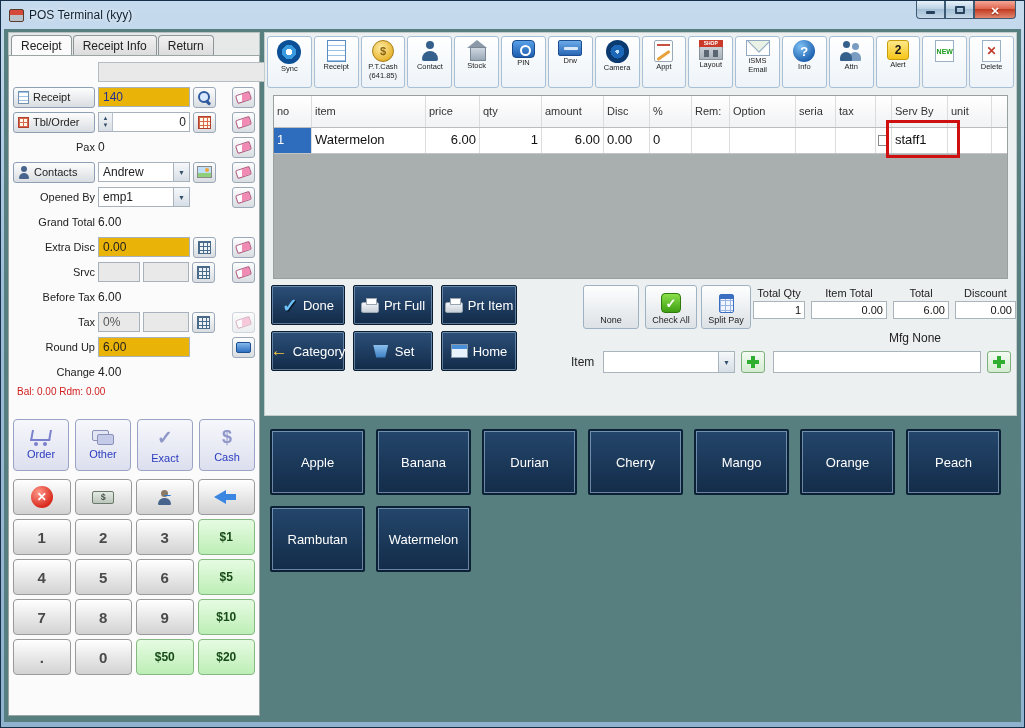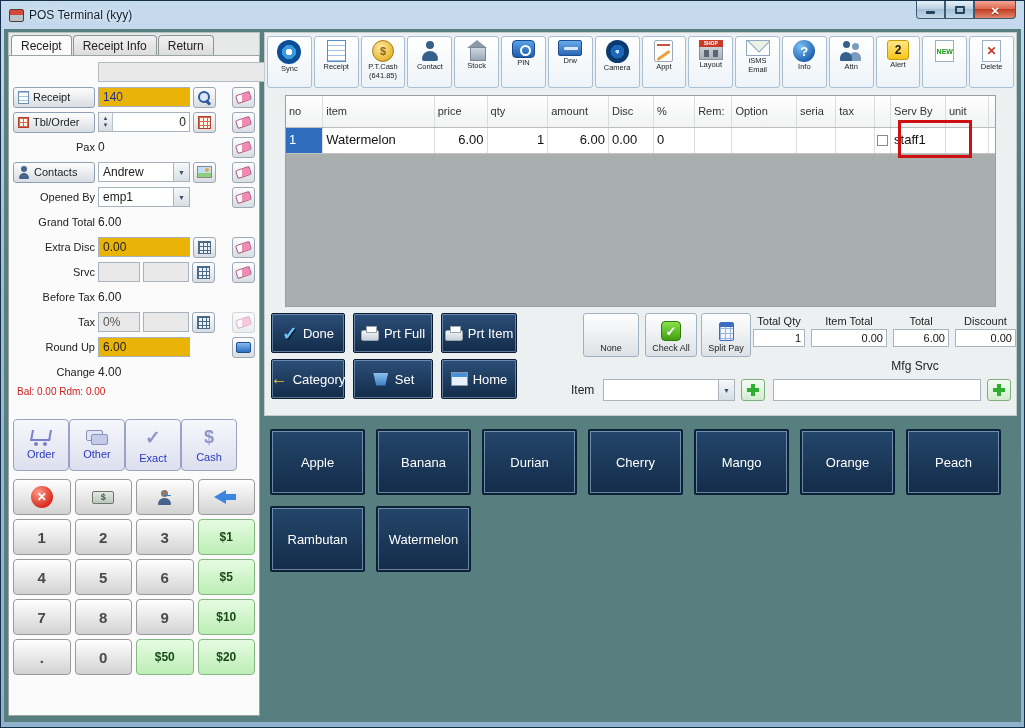--- a/index.html
+++ b/index.html
@@ -81,21 +81,21 @@
   .icon-photo::before { content:""; position:absolute; top:1px; right:2px; width:4px; height:4px; border-radius:50%; background:#f2a33a; }
   .icon-screen { width:15px; height:11px; display:inline-block; border:1px solid #1c4f92; border-radius:2px;
     background:linear-gradient(#85b8ec,#2d6fc0); }
   .icon-receipt-sm { width:11px; height:13px; display:inline-block; background:#fff; border:1px solid #7090b0;
     background-image:repeating-linear-gradient(to bottom,#9cc2e8,#9cc2e8 1px,transparent 1px,transparent 4px); }
   .icon-person-sm { width:12px; height:13px; position:relative; display:inline-block; }
   .icon-person-sm::before { content:""; position:absolute; top:0; left:3px; width:6px; height:6px; border-radius:50%; background:#46648c; }
   .icon-person-sm::after { content:""; position:absolute; bottom:0; left:1px; width:10px; height:6px; border-radius:5px 5px 1px 1px; background:#46648c; }
 
   
-  .paygrid { display:flex; margin:22px 0 8px; }
+  .paygrid { display:flex; justify-content:space-between; margin:22px 0 8px; }
   .pbtn { width:56px; height:52px; background:linear-gradient(#f7f8fc,#dcdfee); border:1px solid #9aa3c4;
     border-radius:4px; display:flex; flex-direction:column; align-items:center; justify-content:center; gap:3px; }
   .plabel { font-size:11px; color:#2b3bc0; }
   .icon-cart { width:22px; height:15px; position:relative; }
   .icon-cart::before { content:""; position:absolute; left:1px; top:0; width:16px; height:9px;
     border:2px solid #7b80cc; border-top:none; transform:skewX(-10deg); }
   .icon-cart::after { content:""; position:absolute; bottom:-1px; left:4px; width:4px; height:4px; border-radius:50%;
     background:#7b80cc; box-shadow:9px 0 0 #7b80cc; }
   .icon-cards { width:22px; height:15px; position:relative; }
   .icon-cards::before { content:""; position:absolute; top:0; left:0; width:15px; height:9px;
@@ -164,21 +164,21 @@
   .ti-people::before { content:""; position:absolute; top:1px; left:4px; width:7px; height:7px; border-radius:50%; background:#35608c; box-shadow:9px 2px 0 #7a9cc0; }
   .ti-people::after { content:""; position:absolute; bottom:1px; left:1px; width:12px; height:9px; border-radius:6px 6px 1px 1px; background:#35608c; box-shadow:9px 0 0 #7a9cc0; }
   .ti-alert { width:22px; height:20px; background:linear-gradient(#ffe888,#f5c518); border:1px solid #c79d0a; border-radius:3px;
     display:flex; align-items:center; justify-content:center; font-size:12px; font-weight:bold; color:#1a1a1a; }
   .ti-new { width:19px; height:22px; background:#fff; border:1px solid #9ab0c4; display:flex; align-items:center; justify-content:center; }
   .ti-new span { color:#1a9a1a; font-size:7px; font-weight:bold; }
   .ti-del { width:19px; height:22px; background:#fff; border:1px solid #9ab0c4; display:flex; align-items:center; justify-content:center; }
   .ti-del::after { content:"\2715"; color:#c23a2a; font-weight:bold; font-size:12px; }
 
   
-  .grid { position:relative; margin:4px 20px 0; height:212px; background:#a9aeae; border:1px solid #98a0a0; overflow:hidden; }
+  .grid { position:relative; margin:4px 8px 0; height:184px; background:#a9aeae; border:1px solid #98a0a0; overflow:hidden; }
   .ghead { display:flex; background:linear-gradient(#ffffff,#f1f2f3); height:32px; border-bottom:1px solid #bcbcbc; }
   .gc { border-right:1px solid #dcdcdc; padding:1px 3px; font-size:11px; color:#333; display:flex; align-items:center; line-height:1.1; overflow:hidden; }
   .grow { display:flex; background:#fff; height:26px; border-bottom:1px solid #c4c4c4; }
   .grow .gc { font-size:13px; color:#111; }
   .num { justify-content:flex-end; }
   .c-no{width:38px;} .c-item{width:114px;} .c-price{width:54px;} .c-qty{width:62px;} .c-amount{width:62px;}
   .c-disc{width:46px;} .c-pct{width:42px;} .c-rem{width:38px;} .c-opt{width:66px;} .c-seria{width:40px;}
   .c-tax{width:40px;} .c-chk{width:16px; padding:0; justify-content:center;} .c-serv{width:56px;} .c-unit{width:44px;} .c-fill{flex:1; border-right:none;}
   .sel { background:#2e6dbd; color:#fff !important; }
   .chk { width:11px; height:11px; border:1px solid #8a8a8a; background:#fff; display:inline-block; }
@@ -619,21 +619,21 @@
         </div>
         <div class="total t-total">
           <span>Total</span>
           <span class="tbox">6.00</span>
         </div>
         <div class="total t-disc">
           <span>Discount</span>
           <span class="tbox">0.00</span>
         </div>
 
-        <div class="mfg-label">Mfg Srvc</div>
+        <div class="mfg-label">Mfg None</div>
         <span class="item-label">Item</span>
         <div class="item-select">
             <span class="sv"></span>
             <span class="dd"></span>
           </div>
         <button class="plus plus1">
             <span class="plus-ic"></span>
           </button>
         <input class="mfg-input" style="">
         <button class="plus plus2">

